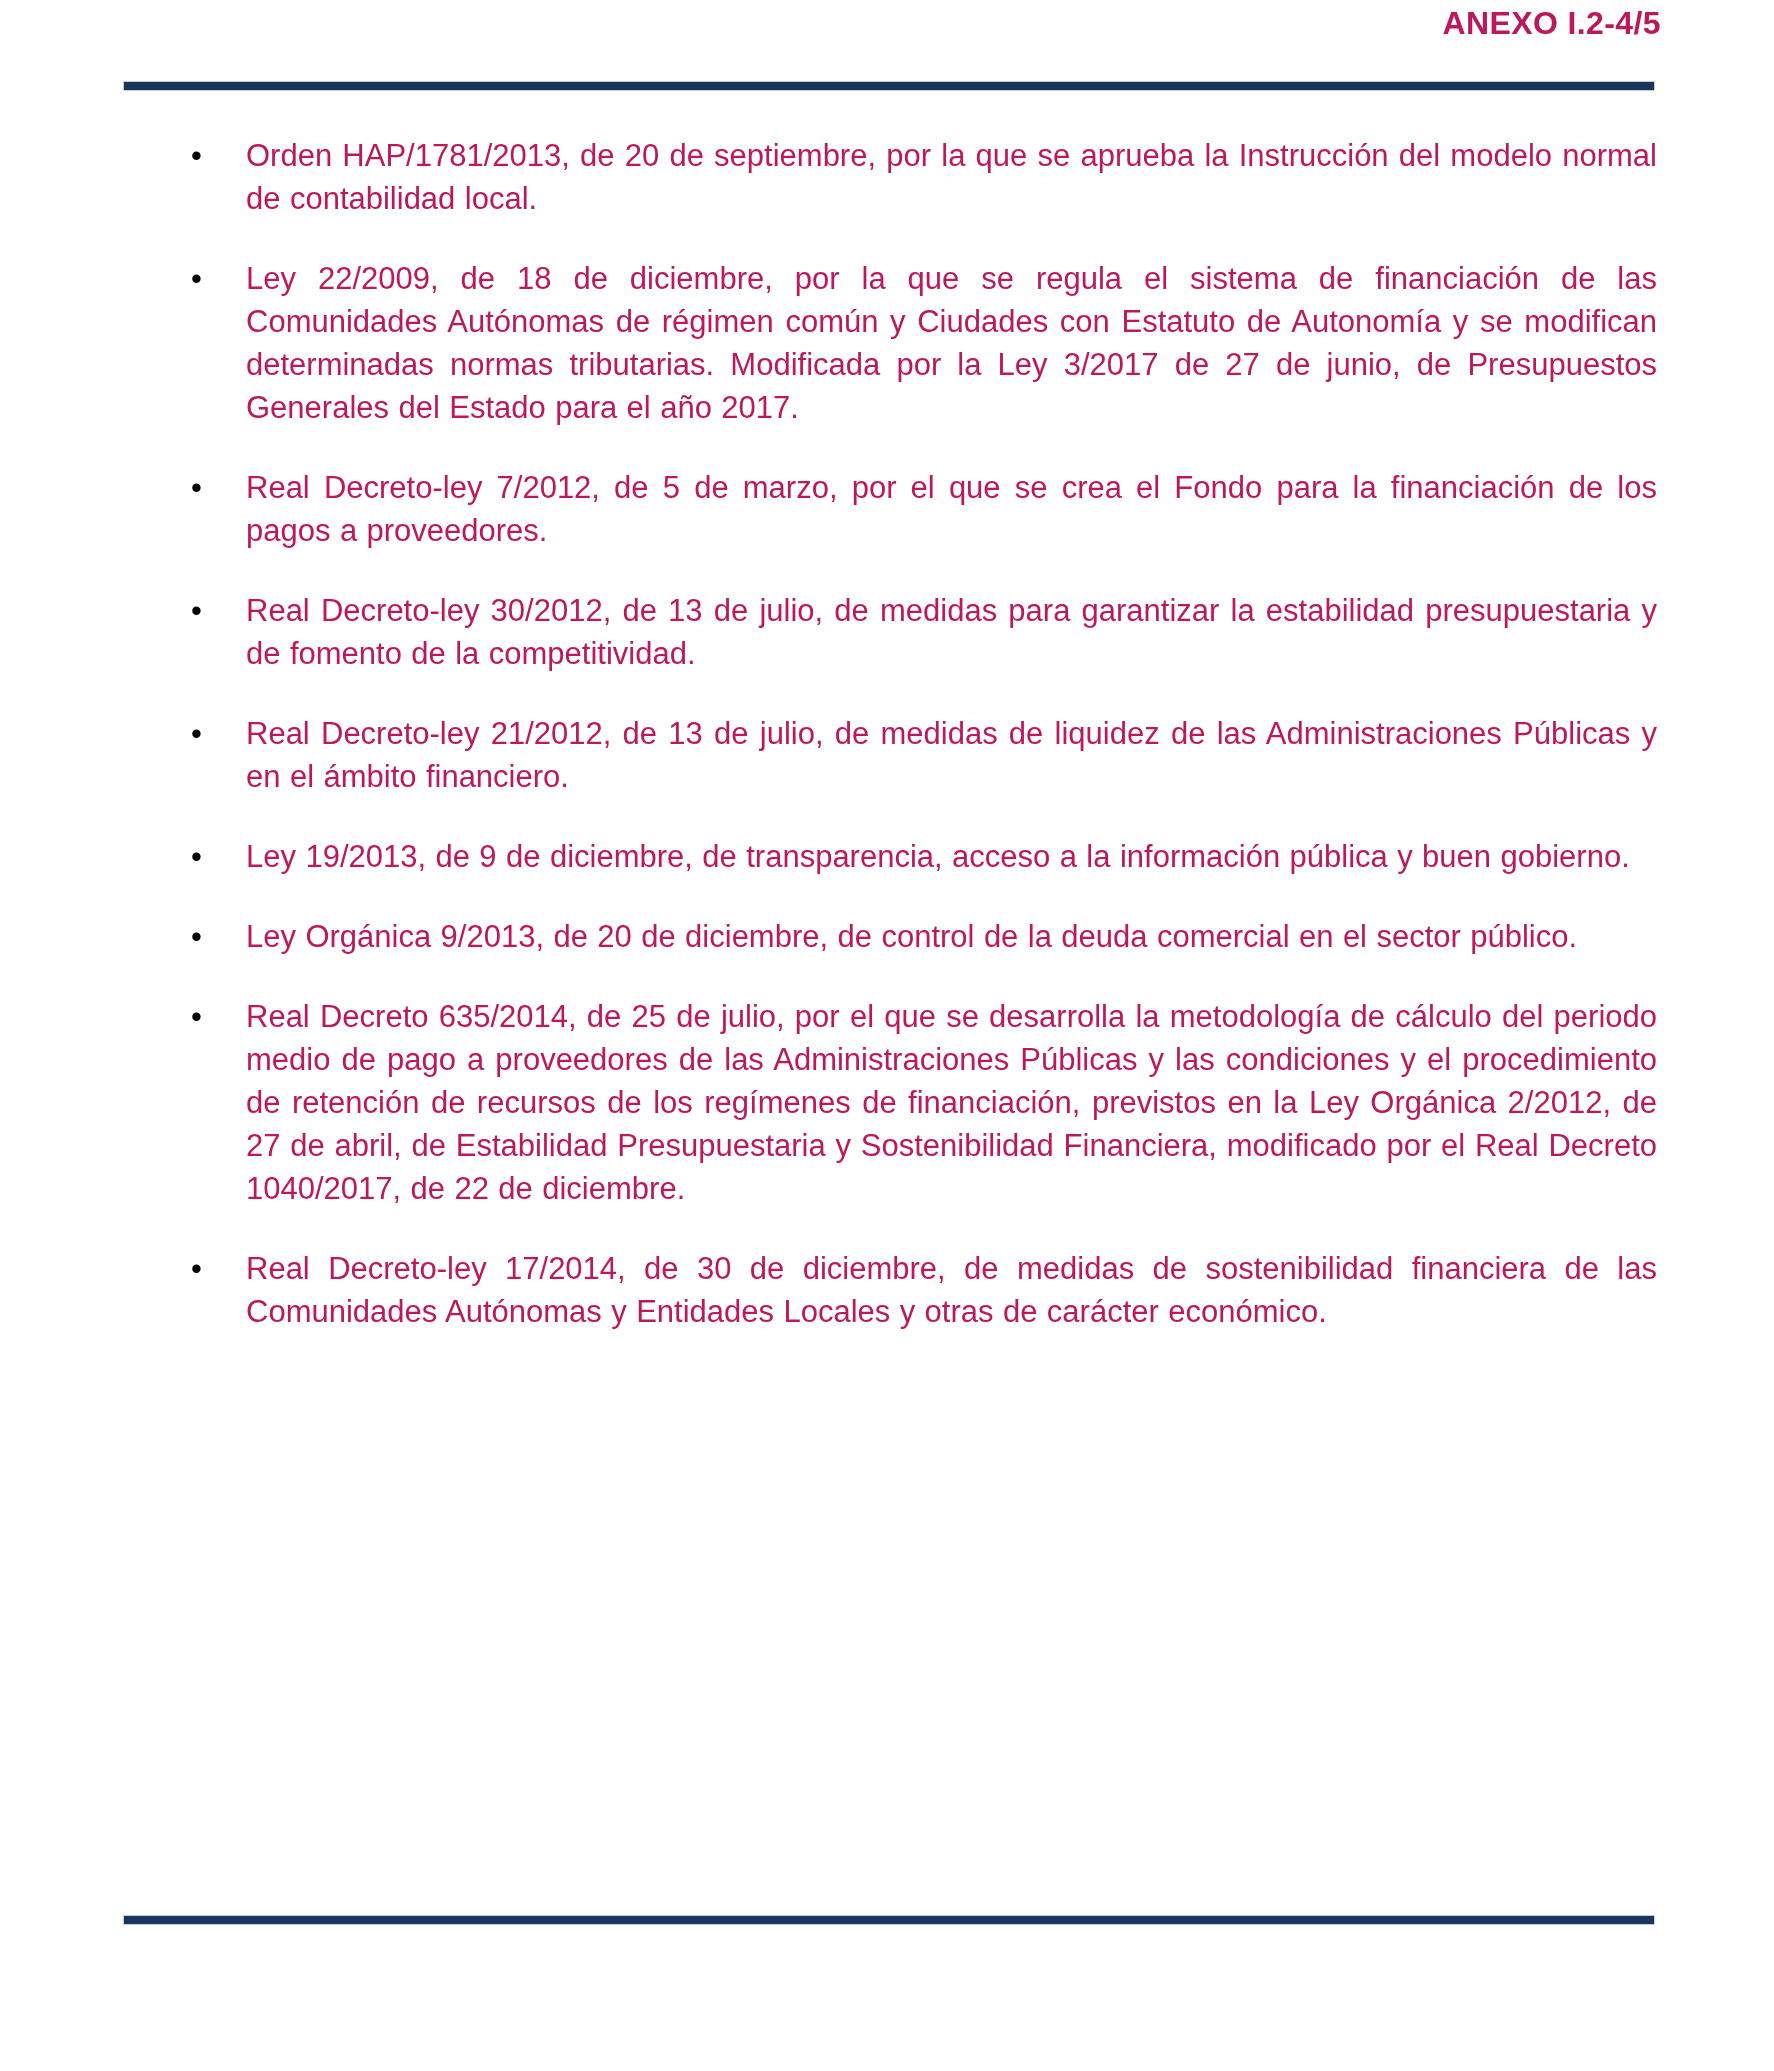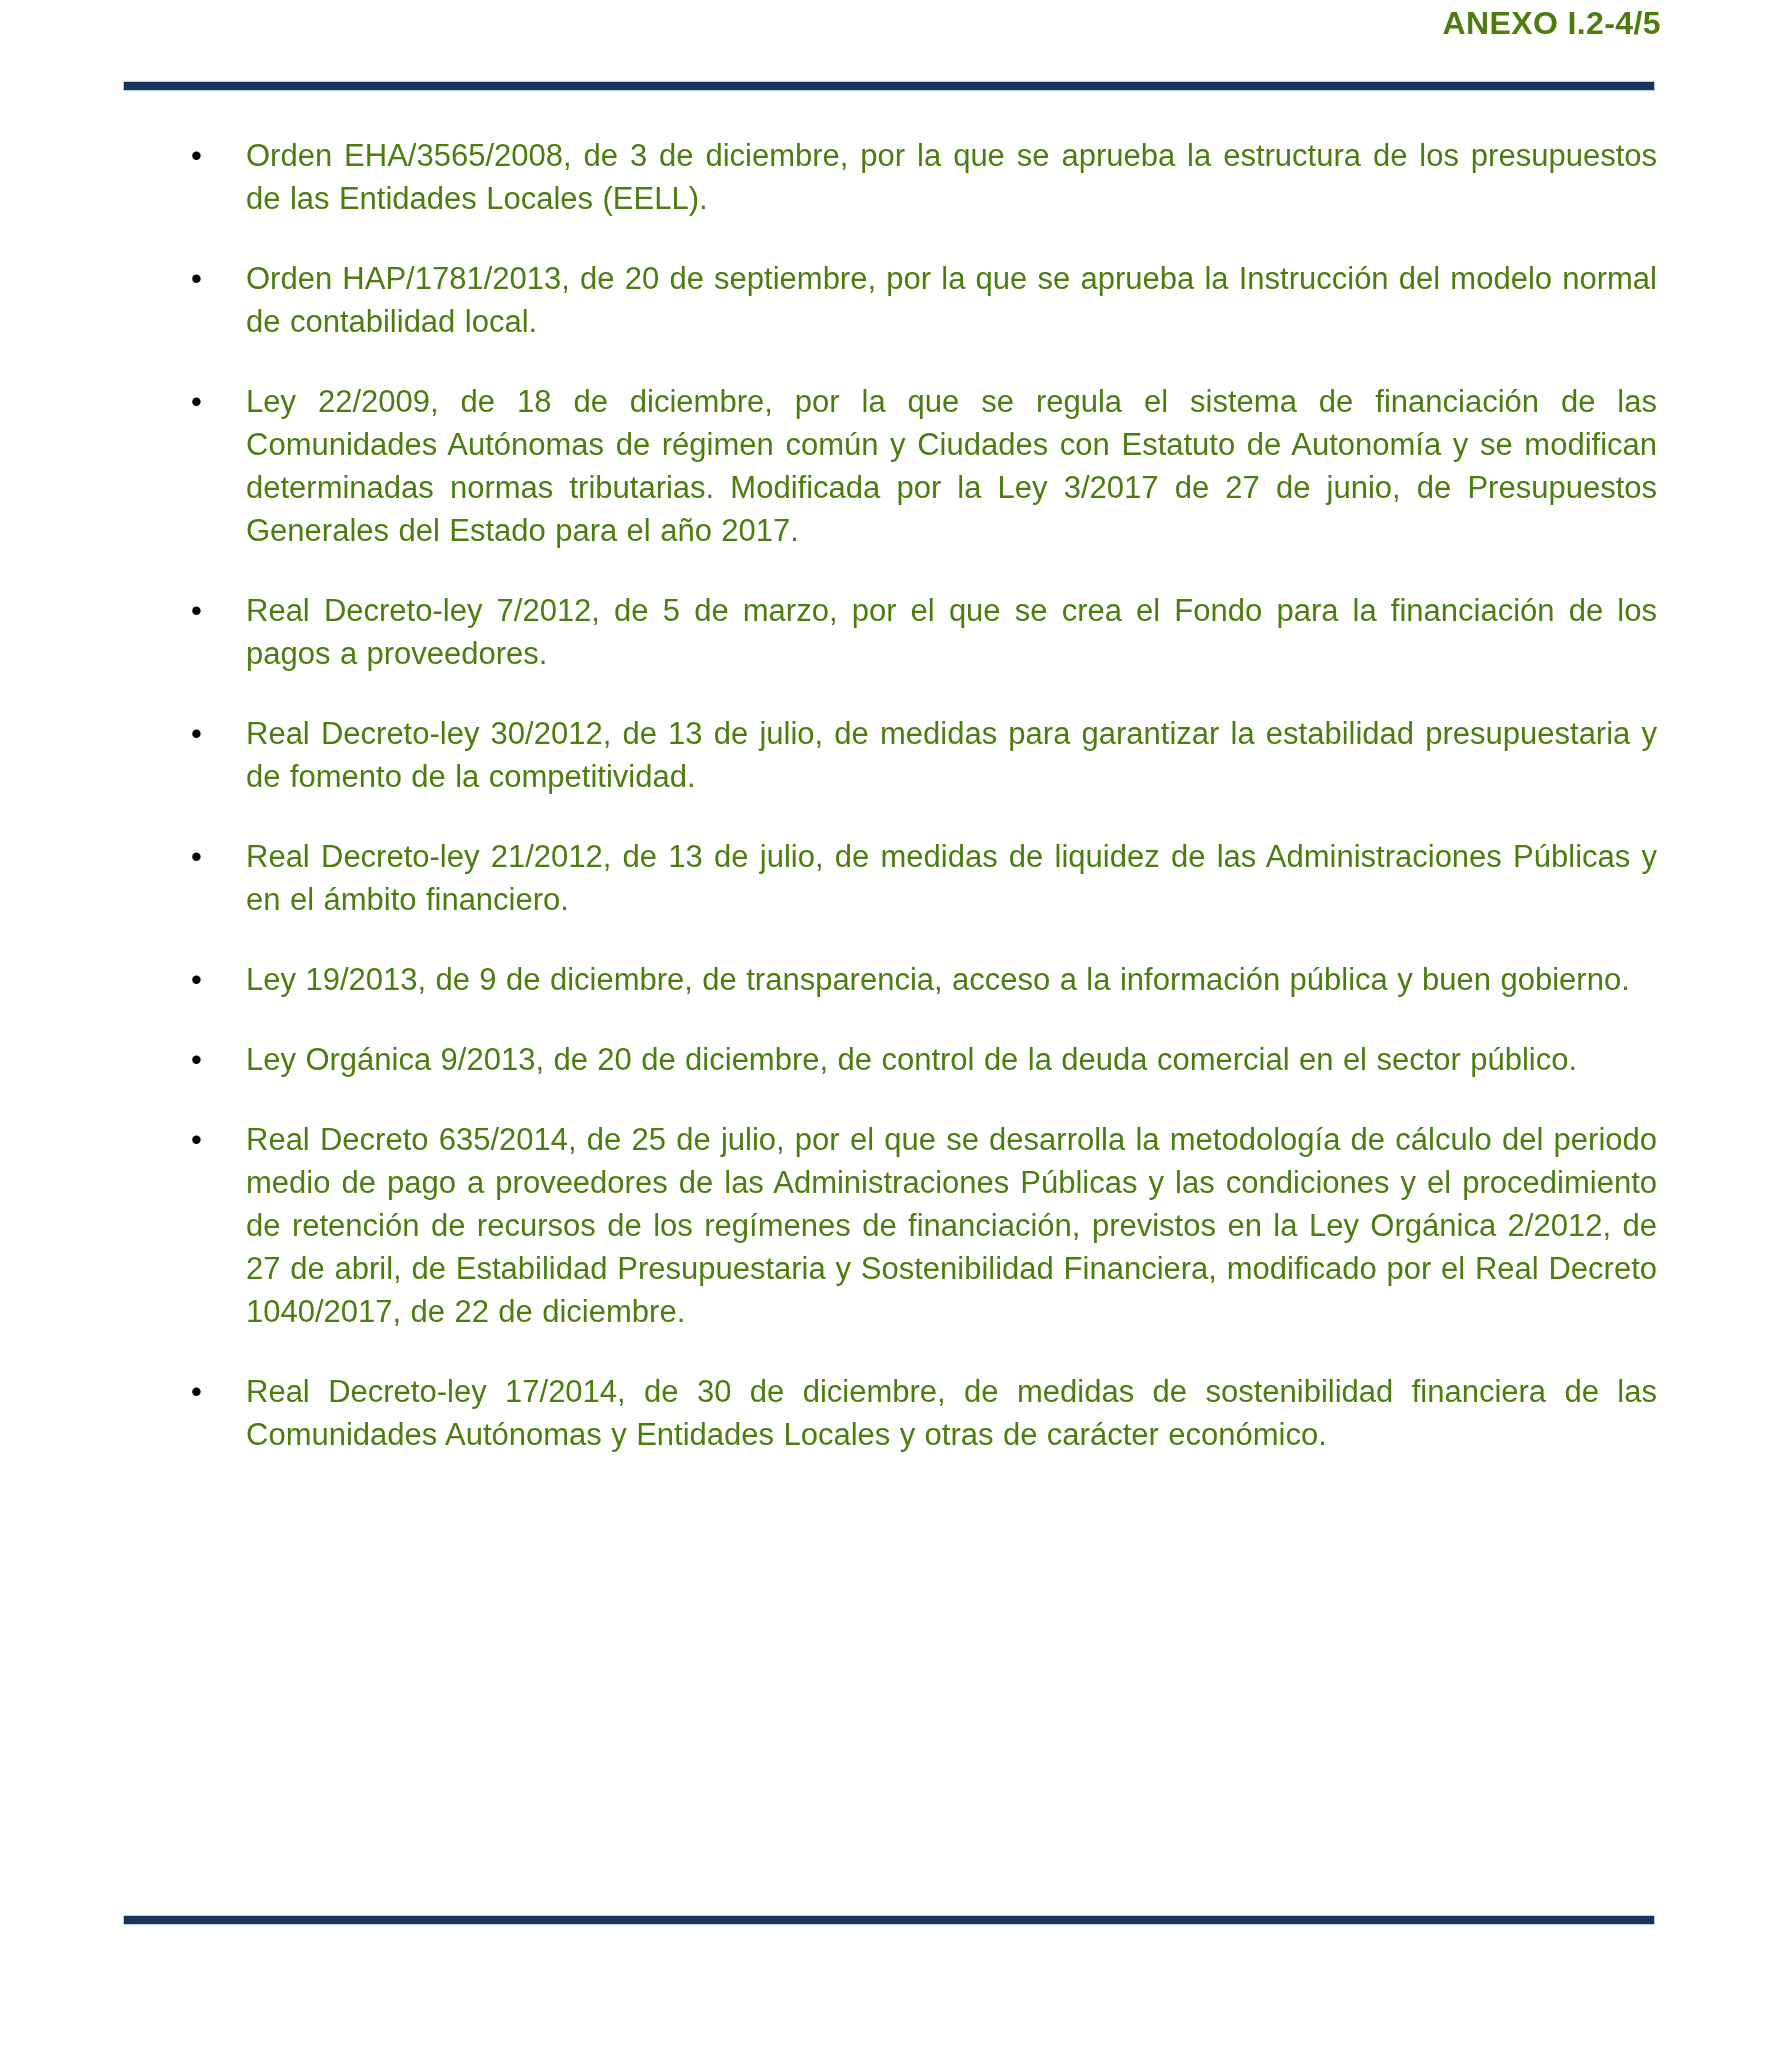--- a/index.html
+++ b/index.html
@@ -6,21 +6,21 @@
     margin: 0;
     padding: 0;
     background: #ffffff;
   }
   .page {
     position: relative;
     width: 1775px;
     height: 2071px;
     background: #ffffff;
     font-family: "Liberation Sans", sans-serif;
-    color: #4d7c0f;
+    color: #be185d;
     overflow: hidden;
   }
   .page-header {
     position: absolute;
     top: 5px;
     right: 114px;
     font-size: 32px;
     font-weight: bold;
     letter-spacing: 0.4px;
     white-space: nowrap;
@@ -65,21 +65,20 @@
 </head>
 <body>
 
 <div class="page">
 
   <div class="page-header">ANEXO I.2-4/5</div>
 
   <div class="rule rule-top"></div>
 
   <ul class="ref-list">
-    <li>Orden EHA/3565/2008, de 3 de diciembre, por la que se aprueba la estructura de los presupuestos de las Entidades Locales (EELL).</li>
     <li>Orden HAP/1781/2013, de 20 de septiembre, por la que se aprueba la Instrucción del modelo normal de contabilidad local.</li>
     <li>Ley 22/2009, de 18 de diciembre, por la que se regula el sistema de financiación de las Comunidades Autónomas de régimen común y Ciudades con Estatuto de Autonomía y se modifican determinadas normas tributarias. Modificada por la Ley 3/2017 de 27 de junio, de Presupuestos Generales del Estado para el año 2017.</li>
     <li>Real Decreto-ley 7/2012, de 5 de marzo, por el que se crea el Fondo para la financiación de los pagos a proveedores.</li>
     <li>Real Decreto-ley 30/2012, de 13 de julio, de medidas para garantizar la estabilidad presupuestaria y de fomento de la competitividad.</li>
     <li>Real Decreto-ley 21/2012, de 13 de julio, de medidas de liquidez de las Administraciones Públicas y en el ámbito financiero.</li>
     <li>Ley 19/2013, de 9 de diciembre, de transparencia, acceso a la información pública y buen gobierno.</li>
     <li>Ley Orgánica 9/2013, de 20 de diciembre, de control de la deuda comercial en el sector público.</li>
     <li>Real Decreto 635/2014, de 25 de julio, por el que se desarrolla la metodología de cálculo del periodo medio de pago a proveedores de las Administraciones Públicas y las condiciones y el procedimiento de retención de recursos de los regímenes de financiación, previstos en la Ley Orgánica 2/2012, de 27 de abril, de Estabilidad Presupuestaria y Sostenibilidad Financiera, modificado por el Real Decreto 1040/2017, de 22 de diciembre.</li>
     <li>Real Decreto-ley 17/2014, de 30 de diciembre, de medidas de sostenibilidad financiera de las Comunidades Autónomas y Entidades Locales y otras de carácter económico.</li>
   </ul>

